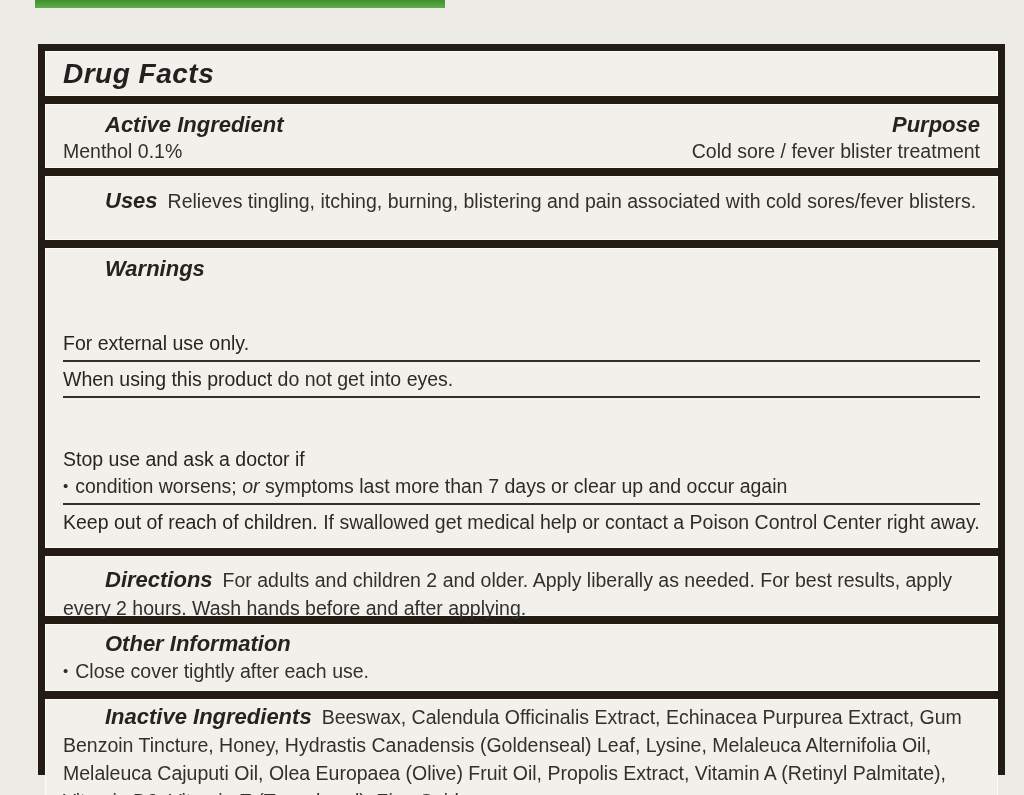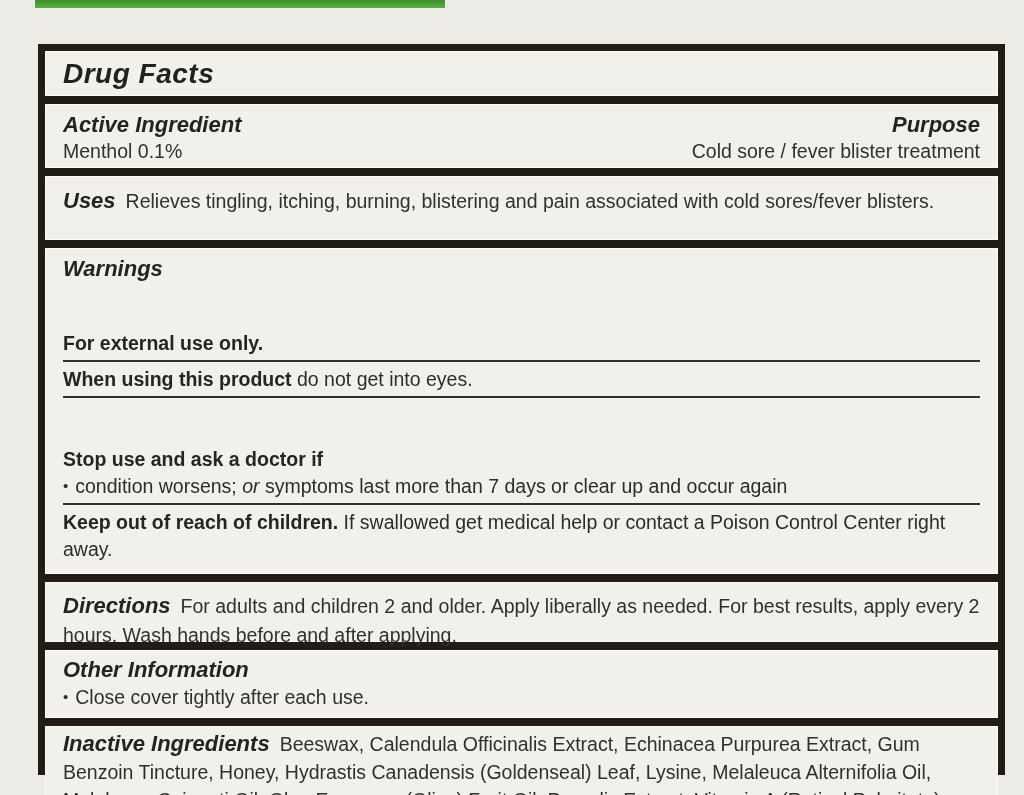--- a/index.html
+++ b/index.html
@@ -26,24 +26,24 @@
     padding:6px 18px;
     box-shadow:inset 0 0 0 1px #fbfbf8;
   }
   .grow { flex:1 1 auto; }
   .title-section { display:flex; align-items:center; padding-top:2px; padding-bottom:2px; min-height:45px; }
   .title {
     font-size:28px; font-weight:bold; font-style:italic; color:#22211f;
     letter-spacing:0.5px;
   }
   .h-sec {
-    font-size:22px; font-weight:bold; font-style:italic; color:#24231f;
+    font-size:22px; font-weight:bold; font-style:italic; color:#24231f;margin-left:42px;
   }
   .body-t { font-size:19.5px; line-height:1.42; color:#31302d; }
-  .bold-t { font-weight:bold; color:#26251f;margin-top:48px; }
+  .bold-t { font-weight:normal; color:#26251f;margin-top:48px; }
   .ital-t { font-style:italic; }
   .two-col { display:flex; justify-content:space-between; align-items:flex-start; min-height:64px; padding-top:8px; }
   .col-right { text-align:right; }
   .inline-h { margin-right:10px; }
   .rule-line { border-bottom:2px solid #33302a; padding-bottom:3px; margin-bottom:4px; }
   .warn-row { font-size:19.5px; line-height:1.38; }
   .bullet-dot { font-size:15px; vertical-align:2px; margin-right:7px; }
   .min-uses { min-height:64px; padding-top:9px; }
   .min-warn { padding-top:8px; }
   .min-dir  { min-height:60px; padding-top:8px; }

